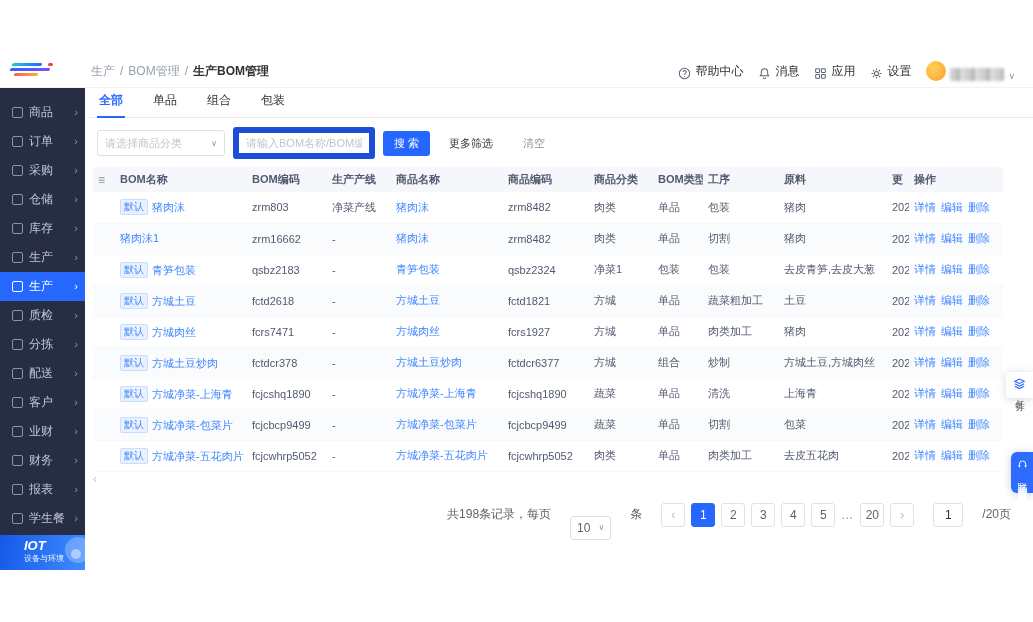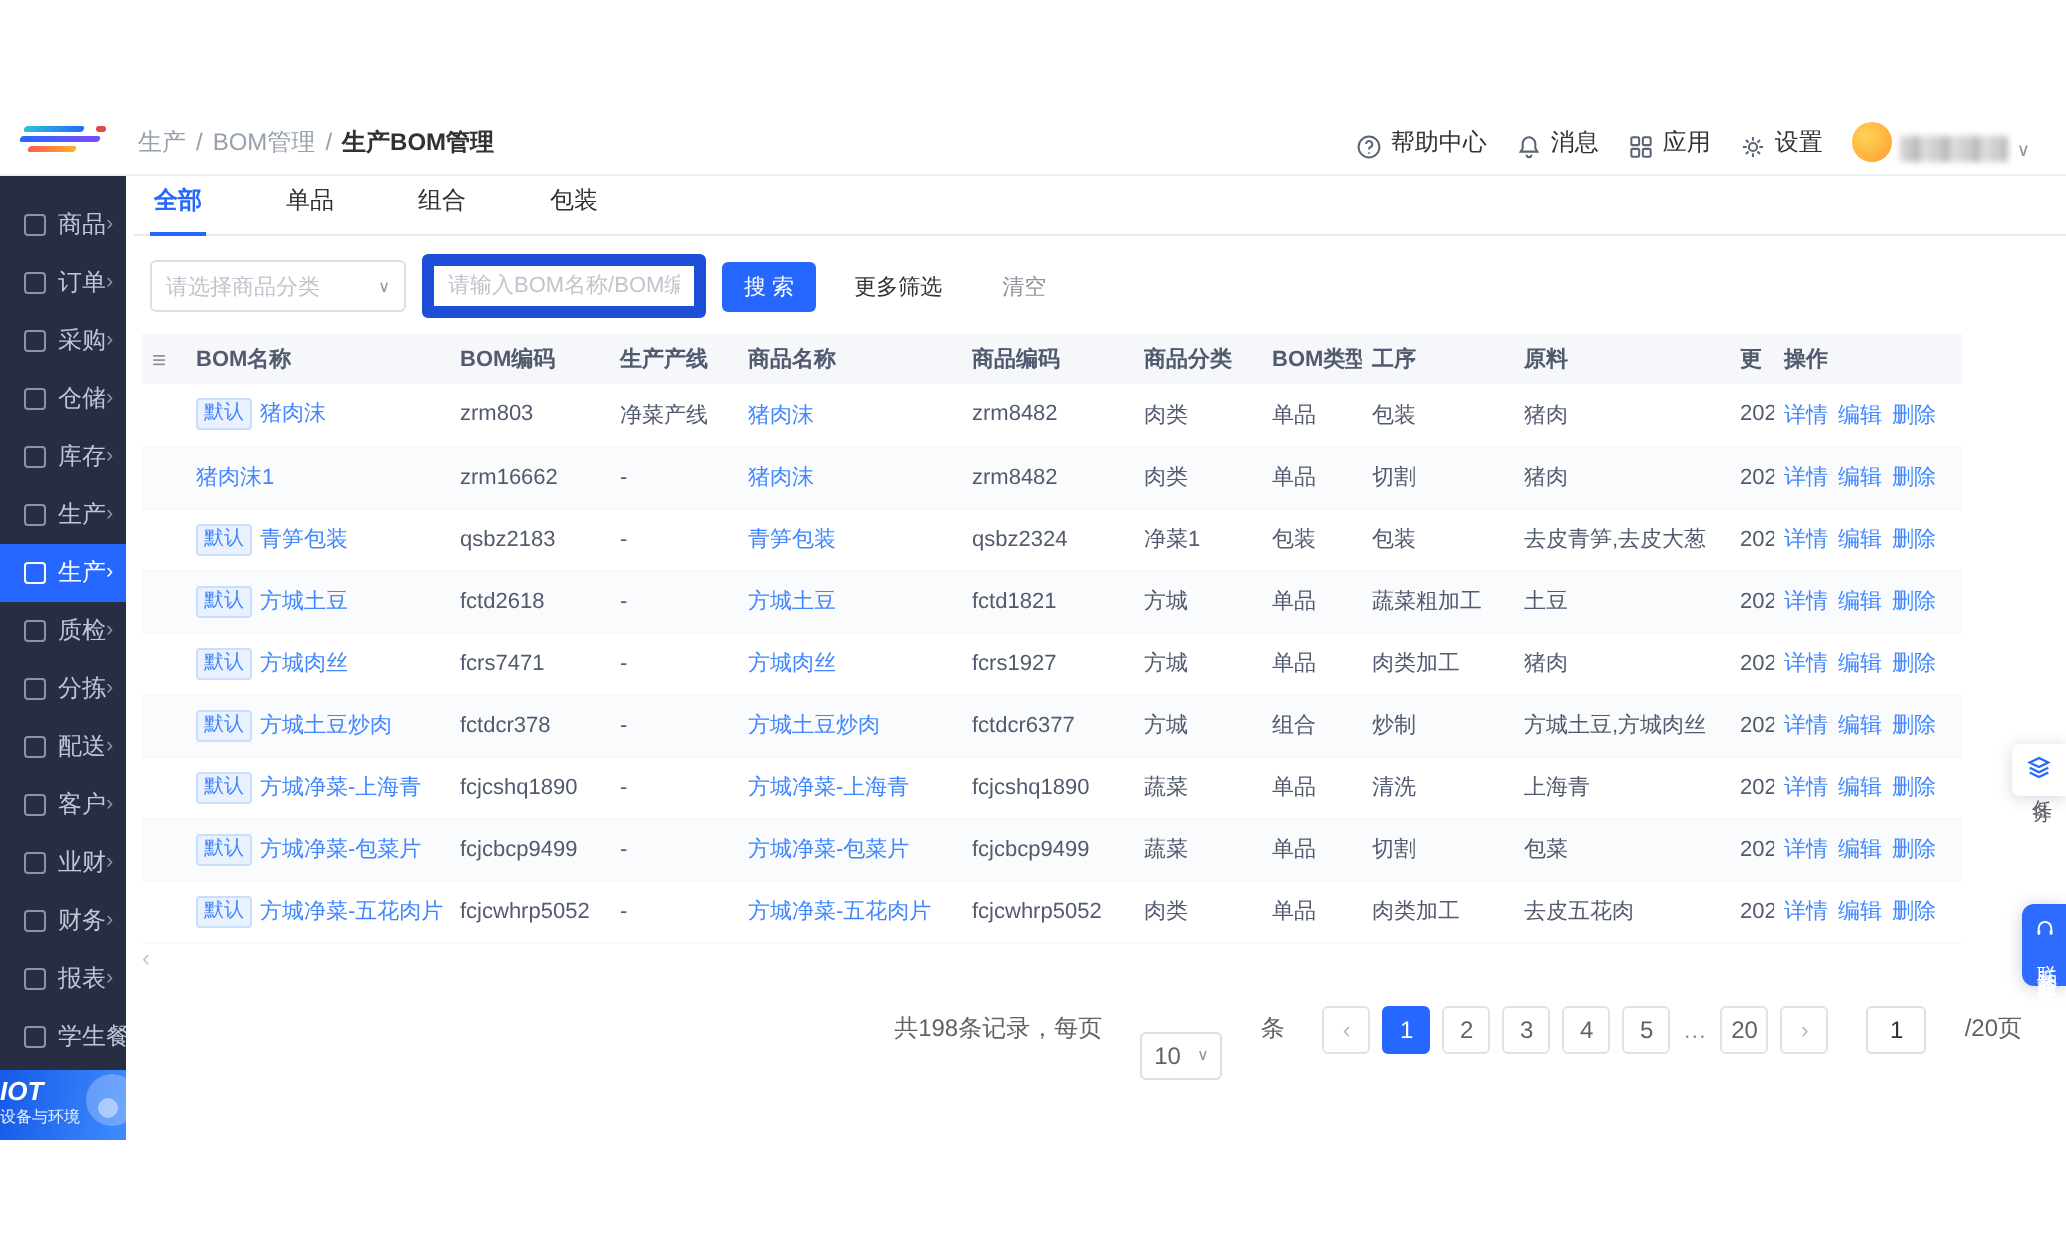--- a/index.html
+++ b/index.html
@@ -1,37 +1,37 @@
 <!DOCTYPE html>
 <html><head>
 <meta charset="utf-8">
 <style>
   *{margin:0;padding:0;box-sizing:border-box;}
   html,body{width:1033px;height:622px;background:#fff;overflow:hidden;
     font-family:"Liberation Sans","DejaVu Sans",sans-serif;}
   .window{position:absolute;top:55px;left:0;width:1033px;height:515px;display:flex;background:#fff;}
 
   
-  .side{width:63px;flex:none;display:flex;flex-direction:column;}
+  .side{width:85px;flex:none;display:flex;flex-direction:column;}
   .logo{height:33px;position:relative;background:#fff;border-bottom:1px solid #f0f1f3;}
   .logo .bar{position:absolute;height:3px;border-radius:2px;display:block;}
   .b1{left:12px;top:8px;width:30px;background:linear-gradient(90deg,#29c4d8,#2667ff);transform:skewX(-18deg);}
   .b2{left:10px;top:13px;width:40px;background:linear-gradient(90deg,#2667ff,#7b4dff);transform:skewX(-18deg);}
   .b3{left:14px;top:18px;width:24px;background:linear-gradient(90deg,#ff5b4d,#ffb02e);transform:skewX(-18deg);}
   .b4{left:48px;top:8px;width:5px;height:5px;border-radius:50%;background:#e64545;}
   .menu{flex:1;background:#272e43;padding-top:10px;overflow:hidden;}
   .mi{height:29px;display:flex;align-items:center;padding:0 7px 0 12px;color:#bfc6d6;font-size:12px;cursor:pointer;}
   .mi-ic{width:11px;height:11px;border:1px solid #8b93a8;border-radius:2px;margin-right:6px;flex:none;}
   .mi-label{flex:1;white-space:nowrap;}
   .mi-arrow{font-size:11px;color:#8b93a8;line-height:1;}
   .mi.active{background:#2667ff;color:#fff;}
   .mi.active .mi-ic{border-color:#fff;}
   .mi.active .mi-arrow{color:#fff;}
   .iot{height:35px;flex:none;background:linear-gradient(100deg,#1559e8,#3f8cff);color:#fff;
-    padding:4px 0;position:relative;overflow:hidden;}
+    padding:4px 24px;position:relative;overflow:hidden;}
   .iot-title{font-size:13px;font-weight:bold;font-style:italic;line-height:14px;}
   .iot-sub{font-size:8px;opacity:.9;white-space:nowrap;}
   .iot-bubble{position:absolute;right:-6px;top:2px;width:26px;height:26px;border-radius:50%;
     background:rgba(255,255,255,.25);}
   .iot-bubble2{position:absolute;right:4px;top:14px;width:10px;height:10px;border-radius:50%;
     background:rgba(255,255,255,.45);}
 
   
   .main{flex:1;min-width:0;display:flex;flex-direction:column;}
   .topbar{height:33px;flex:none;display:flex;align-items:center;padding:0 18px 0 6px;
@@ -43,21 +43,21 @@
   .tb-ic{width:13px;height:13px;color:#5a6472;display:inline-flex;}
   .tb-ic svg{width:13px;height:13px;}
   .avatar{width:20px;height:20px;border-radius:50%;flex:none;
     background:radial-gradient(circle at 35% 35%,#ffd257,#ff9d2e);}
   .blur-name{width:54px;height:13px;border-radius:2px;
     background:repeating-linear-gradient(90deg,#cfcfcf 0 6px,#b9b9b9 6px 10px,#dcdcdc 10px 15px);
     filter:blur(1.5px);}
   .caret{color:#909399;font-size:9px;}
 
   .content{flex:1;background:#fff;position:relative;padding-left:4px;}
-  .tabs{display:flex;gap:38px;padding:0 8px;height:30px;align-items:flex-end;border-bottom:1px solid #e9eaec;}
+  .tabs{display:flex;gap:26px;padding:0 8px;height:30px;align-items:flex-end;border-bottom:1px solid #e9eaec;}
   .tab{font-size:12px;color:#303133;padding:0 2px 8px;cursor:pointer;position:relative;white-space:nowrap;}
   .tab.active{color:#2667ff;font-weight:bold;}
   .tab.active::after{content:"";position:absolute;left:0;right:0;bottom:-1px;height:2px;background:#2667ff;}
 
   .filterbar{display:flex;align-items:center;gap:8px;padding:9px 16px 8px 8px;}
   .sel{width:128px;height:26px;border:1px solid #dcdfe6;border-radius:3px;background:#fff;
     display:flex;align-items:center;justify-content:space-between;padding:0 7px;
     font-size:11px;color:#c0c4cc;cursor:pointer;}
   .sel .caret{font-size:8px;}
   .inp{width:142px;height:26px;border:6px solid #1d4ed8;border-radius:3px;background:#fff;

